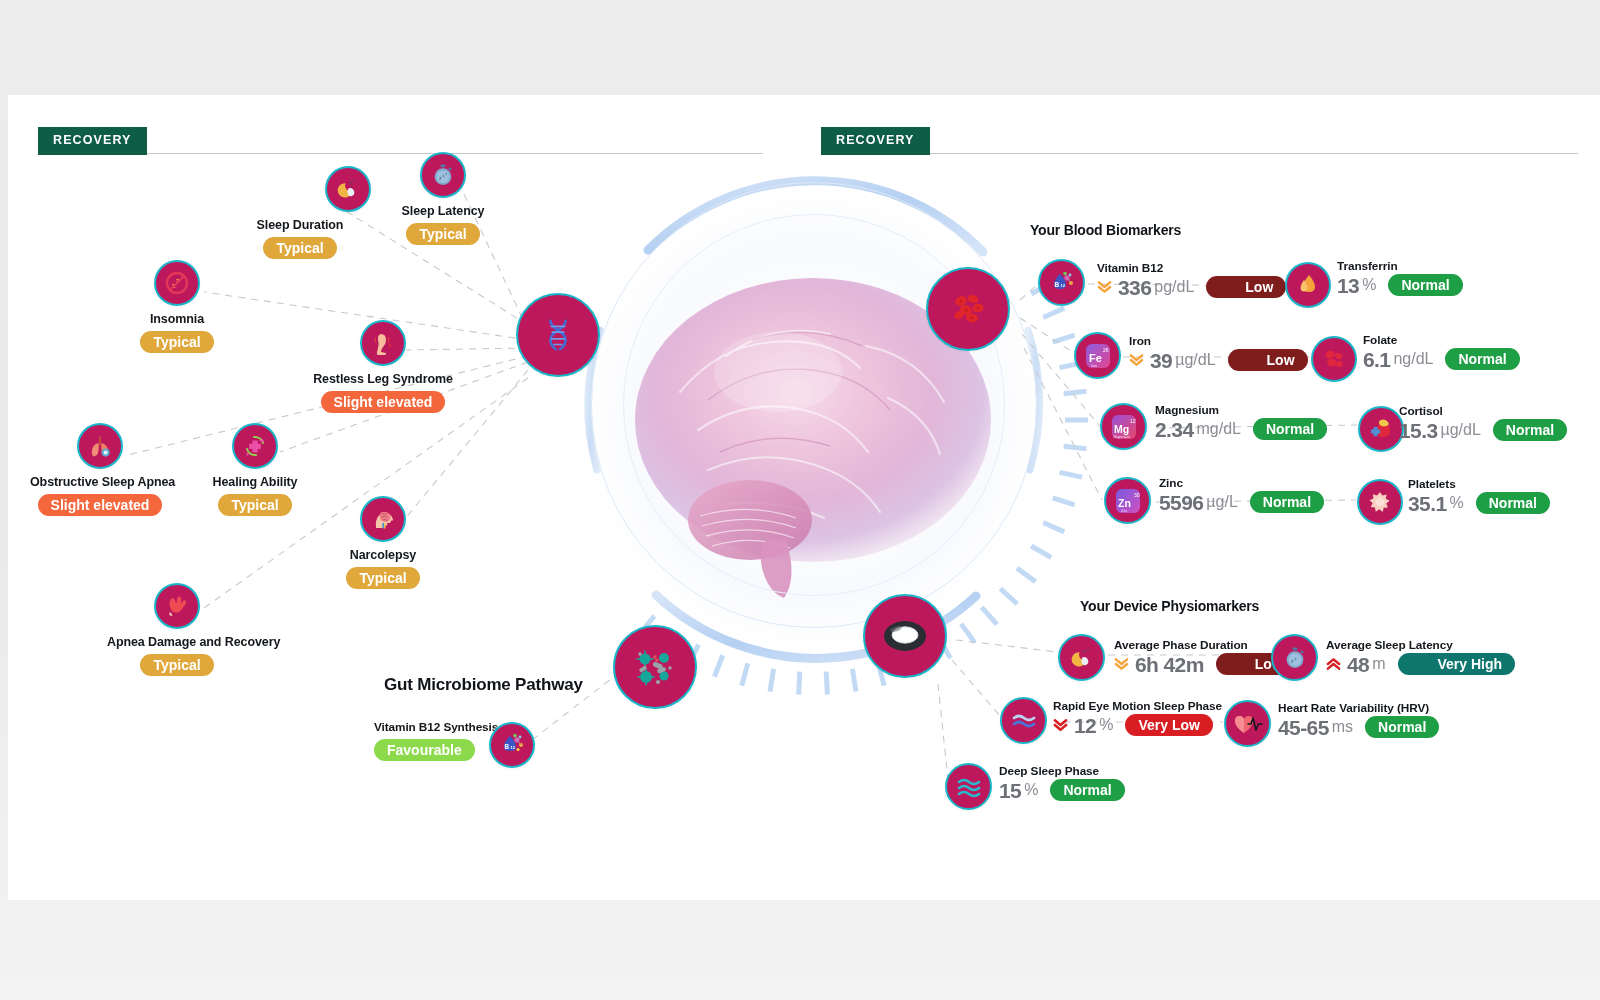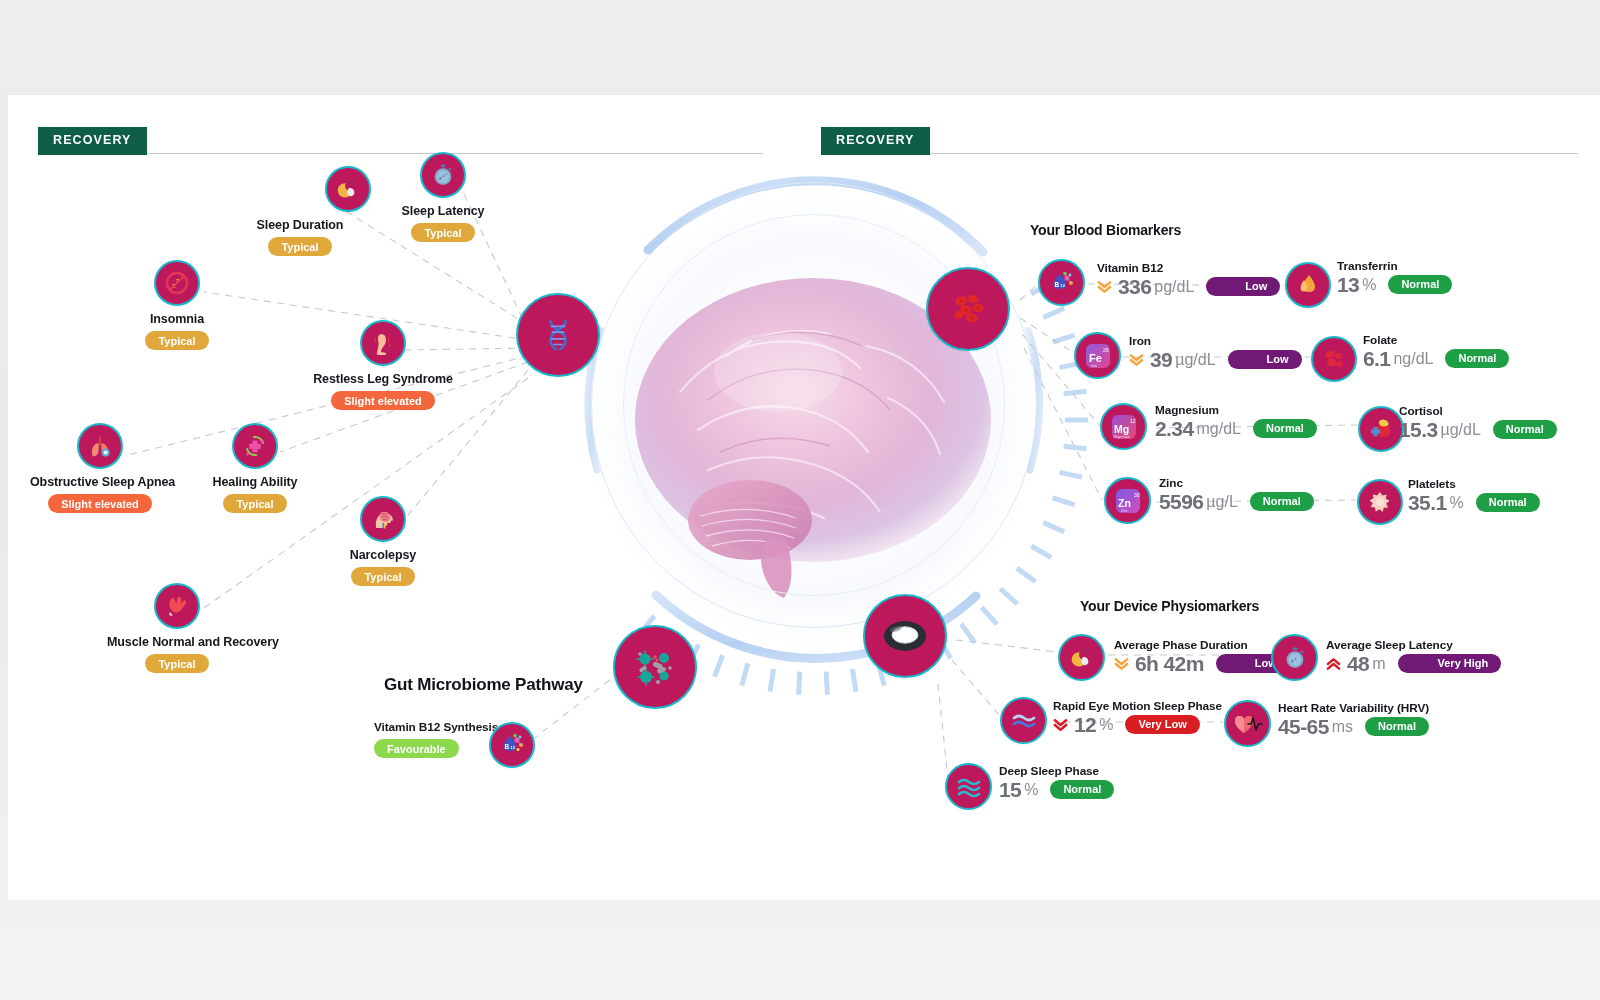--- a/index.html
+++ b/index.html
@@ -34,30 +34,30 @@
   }
 
   
   .lnode{ position:absolute; text-align:center; }
   .lnode .lbl{
     font-size:12.5px; font-weight:700; color:#14181c; white-space:nowrap;
     margin-top:6px; letter-spacing:-.1px;
   }
   .pill{
     display:inline-block; border-radius:999px; color:#fff;
-    font-size:11px; font-weight:600; padding:3.5px 13px; margin-top:5px;
+    font-size:14px; font-weight:600; padding:3.5px 13px; margin-top:5px;
     line-height:1.1; white-space:nowrap;
   }
   .pill.typical{ background:#E0A73A; }
   .pill.slight{ background:#F4663C; }
   .pill.fav{ background:#8CD94B; }
-  .pill.low{ background:#701a75;padding-left:39px; }
+  .pill.low{ background:#7f1d1d;padding-left:39px; }
   .pill.normal{ background:#1E9E45; }
   .pill.verylow{ background:#D81E22; }
-  .pill.veryhigh{ background:#701a75;padding-left:40px; }
+  .pill.veryhigh{ background:#0f766e;padding-left:40px; }
 
   
   .sec-title{
     position:absolute; font-size:14px; font-weight:700; color:#101418;
     letter-spacing:-.2px; white-space:nowrap;
   }
   .gut-title{
     position:absolute; font-size:17px; font-weight:700; color:#101418;
     letter-spacing:-.2px; white-space:nowrap;
   }
@@ -418,21 +418,21 @@
     <span class="pill typical">Typical</span>
   </div>
 
   <div class="lnode" style="left:99px;top:583px;width:140px;">
     <div class="node" style="width:46px;height:46px;position:relative;margin:0 auto;">
       <svg width="26" height="26" viewBox="0 0 26 26">
         <path d="M6 14 q-1.4 -5 1 -8 q1.6 -2 3.4 .4 l2 4 l1 -5 q.6 -2.6 2.6 -1.6 q1.6 .8 1.2 3.4 l-.4 3.6 l2 -2.6 q1.8 -2 3 -.2 q1 1.6 -.6 3.6 l-3.6 5 q-2.4 3.4 -6.2 3 q-3.8 -.4 -5.4 -5.6z" fill="#EF4B54"></path>
         <path d="M6.2 19 q-1.4 1.6 -.6 3 q1 1.4 3 .4" fill="#F6D7BE"></path>
       </svg>
     </div>
-    <div class="lbl">Muscle Normal and Recovery</div>
+    <div class="lbl">Apnea Damage and Recovery</div>
     <span class="pill typical">Typical</span>
   </div>
 
   <div class="gut-title" style="left:376px;top:675px;">Gut Microbiome Pathway</div>
 
   <div class="marker" style="left:366px;top:720px;">
     <div class="mname">Vitamin B12 Synthesis</div>
     <span class="pill fav" style="margin-top:4px;">Favourable</span>
   </div>
   <div class="node" style="left:481px;top:722px;width:46px;height:46px;">

